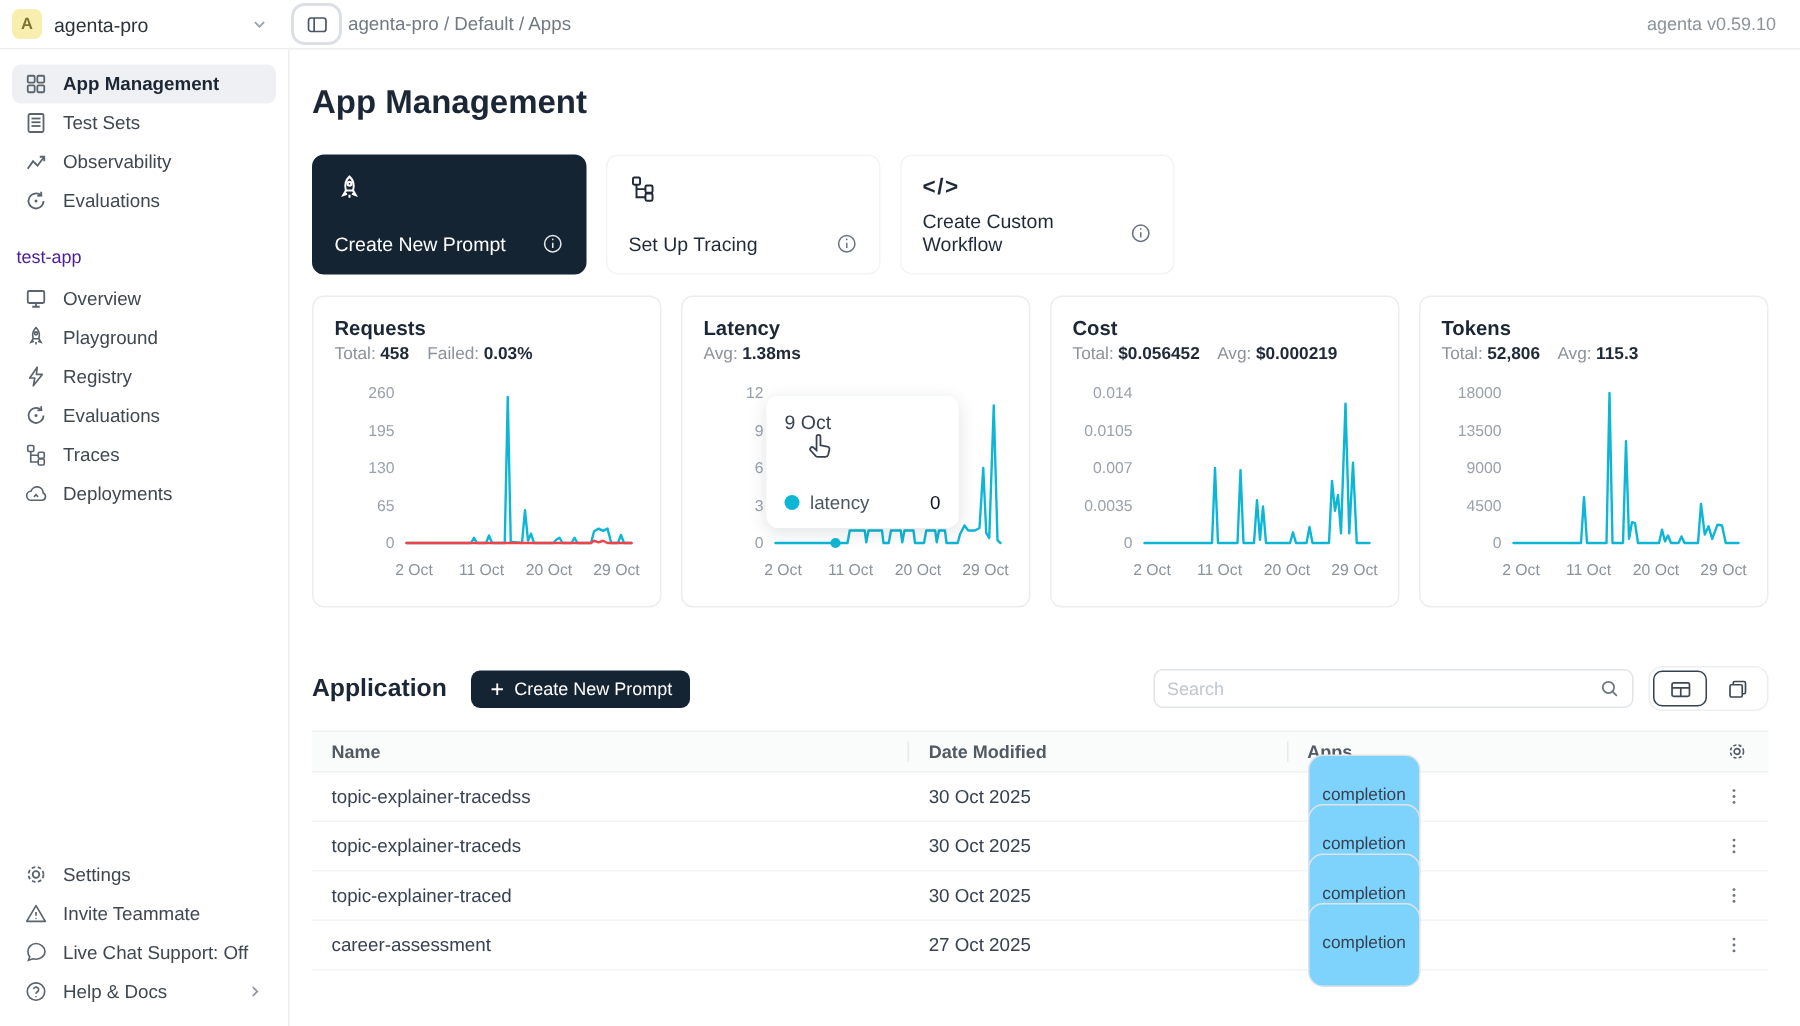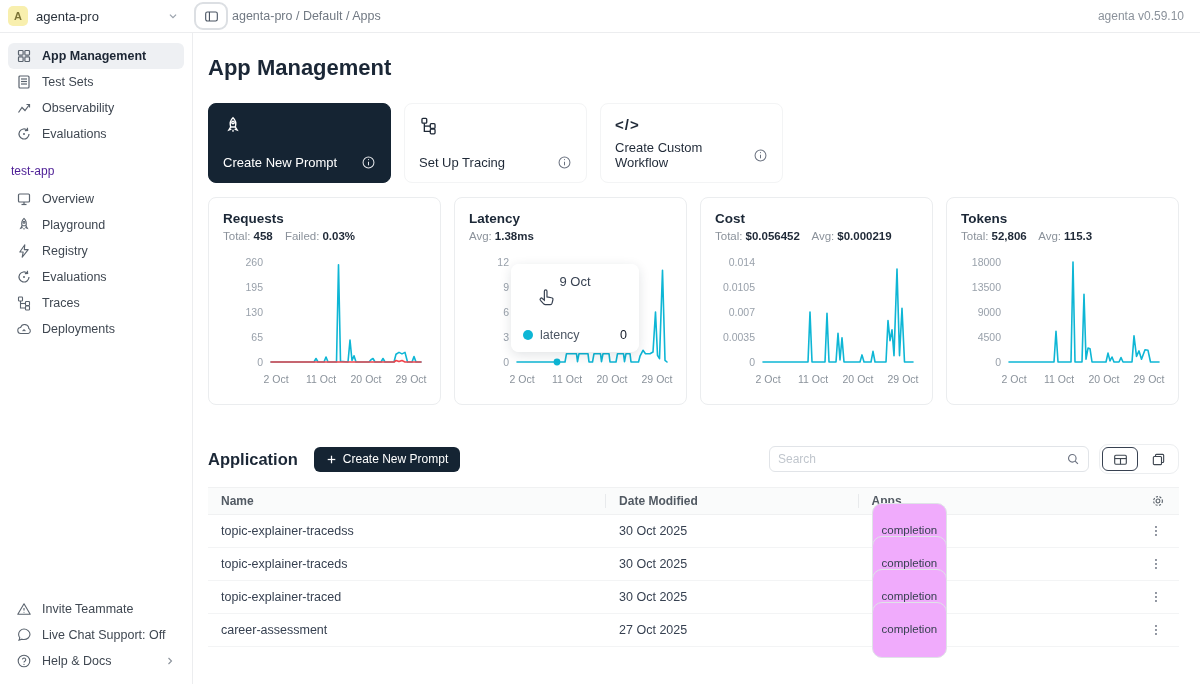--- a/index.html
+++ b/index.html
@@ -57,21 +57,21 @@
     border-radius:8px; padding:13px 14px 8px; background:#fff; }
   .chart-title { font-size:13.5px; font-weight:600; color:#1b2736; }
   .chart-stats { margin-top:4px; font-size:11.5px; color:#8b929b; }
   .chart-stats b { color:#1f2937; font-weight:700; margin-left:3px; }
   .stat-pair { margin-right:9px; }
   .chart-svg { margin-top:5px; display:block; }
 
   
   .tooltip { position:absolute; left:56px; top:66px; width:128px; height:88px;
     background:rgba(255,255,255,.96); border-radius:8px; box-shadow:0 3px 12px rgba(21,36,51,.13);
-    padding:10px 12px; display:flex; flex-direction:column; justify-content:space-between; z-index:5;text-align:center; }
+    padding:10px 12px; display:flex; flex-direction:column; justify-content:space-between; z-index:5; }
   .tt-date { font-size:13px; color:#374151; }
   .tt-row { display:flex; align-items:center; gap:7px; font-size:12.5px; color:#4b5563; }
   .tt-dot { width:10px; height:10px; border-radius:50%; background:#0eb6d5; }
   .tt-val { margin-left:auto; color:#111827; }
   .cursor-hand { position:absolute; left:82px; top:90px; z-index:6; }
 
   
   .app-header { display:flex; align-items:center; margin-top:39px; }
   .app-title { font-size:16.5px; font-weight:600; color:#1b2736; }
   .btn-dark { margin-left:16px; height:25px; background:#152433; color:#fff; border:none;
@@ -95,21 +95,21 @@
   .t-head { display:flex; align-items:center; height:28px; background:#fafbfb;
     border-top:1px solid #f0f1f2; border-bottom:1px solid #f0f1f2; font-size:12px;
     font-weight:600; color:#525a63; }
   .t-row { display:flex; align-items:center; height:33px; border-bottom:1px solid #f3f4f5;
     font-size:12.5px; color:#374151; cursor:pointer; }
   .col-name { width:41%; padding-left:13px; border-right:1px solid transparent; }
   .t-head .col-name, .t-head .col-date { border-right:1px solid #e8eaec; }
   .col-date { width:26%; padding-left:13px; }
   .col-type { width:24%; padding-left:13px; }
   .col-act { flex:1; display:flex; justify-content:flex-end; padding-right:14px; }
-  .badge { display:inline-block; border:1px solid #dfe3e7; border-radius:10px; background:#f0abfc;
+  .badge { display:inline-block; border:1px solid #dfe3e7; border-radius:10px; background:#7dd3fc;
     font-size:11.5px; color:#374151; padding:20px 9px; line-height:1.2; }
   .dots-btn { background:none; border:none; cursor:pointer; color:#6b7280; display:flex; padding:2px; }
   .gear-btn { background:none; border:none; cursor:pointer; color:#525a63; display:flex; }
 </style>
 </head>
 <body>
 
 <header class="topbar">
   <div class="workspace">
     <span class="avatar">A</span>
@@ -234,20 +234,29 @@
         <svg width="16" height="16" viewBox="0 0 16 16" fill="none" stroke="currentColor" stroke-width="1.1">
           <path d="M5 12.5 a3 3 0 0 1 -.4 -6 A4.2 4.2 0 0 1 12.8 7.6 A2.6 2.6 0 0 1 12.3 12.5 Z"></path>
           <polyline points="6.6,10.2 8,8.8 9.4,10.2"></polyline>
         </svg>
       </span>
     <span>Deployments</span>
   </div>
 
   <div class="sb-spacer"></div>
 
+  <div class="sb-item">
+    <span class="sb-icon">
+        <svg width="16" height="16" viewBox="0 0 16 16" fill="none" stroke="currentColor" stroke-width="1.2">
+          <circle cx="8" cy="8" r="2.2"></circle>
+          <circle cx="8" cy="8" r="5" stroke-dasharray="2.4 1.7"></circle>
+        </svg>
+      </span>
+    <span>Settings</span>
+  </div>
   <div class="sb-item">
     <span class="sb-icon">
         <svg width="16" height="16" viewBox="0 0 16 16" fill="none" stroke="currentColor" stroke-width="1.1" stroke-linejoin="round">
           <path d="M8 2.8 L14.2 13.2 H1.8 Z"></path>
           <line x1="8" y1="7" x2="8" y2="9.5"></line>
           <circle cx="8" cy="11.3" r="0.5" fill="currentColor" stroke="none"></circle>
         </svg>
       </span>
     <span>Invite Teammate</span>
   </div>

